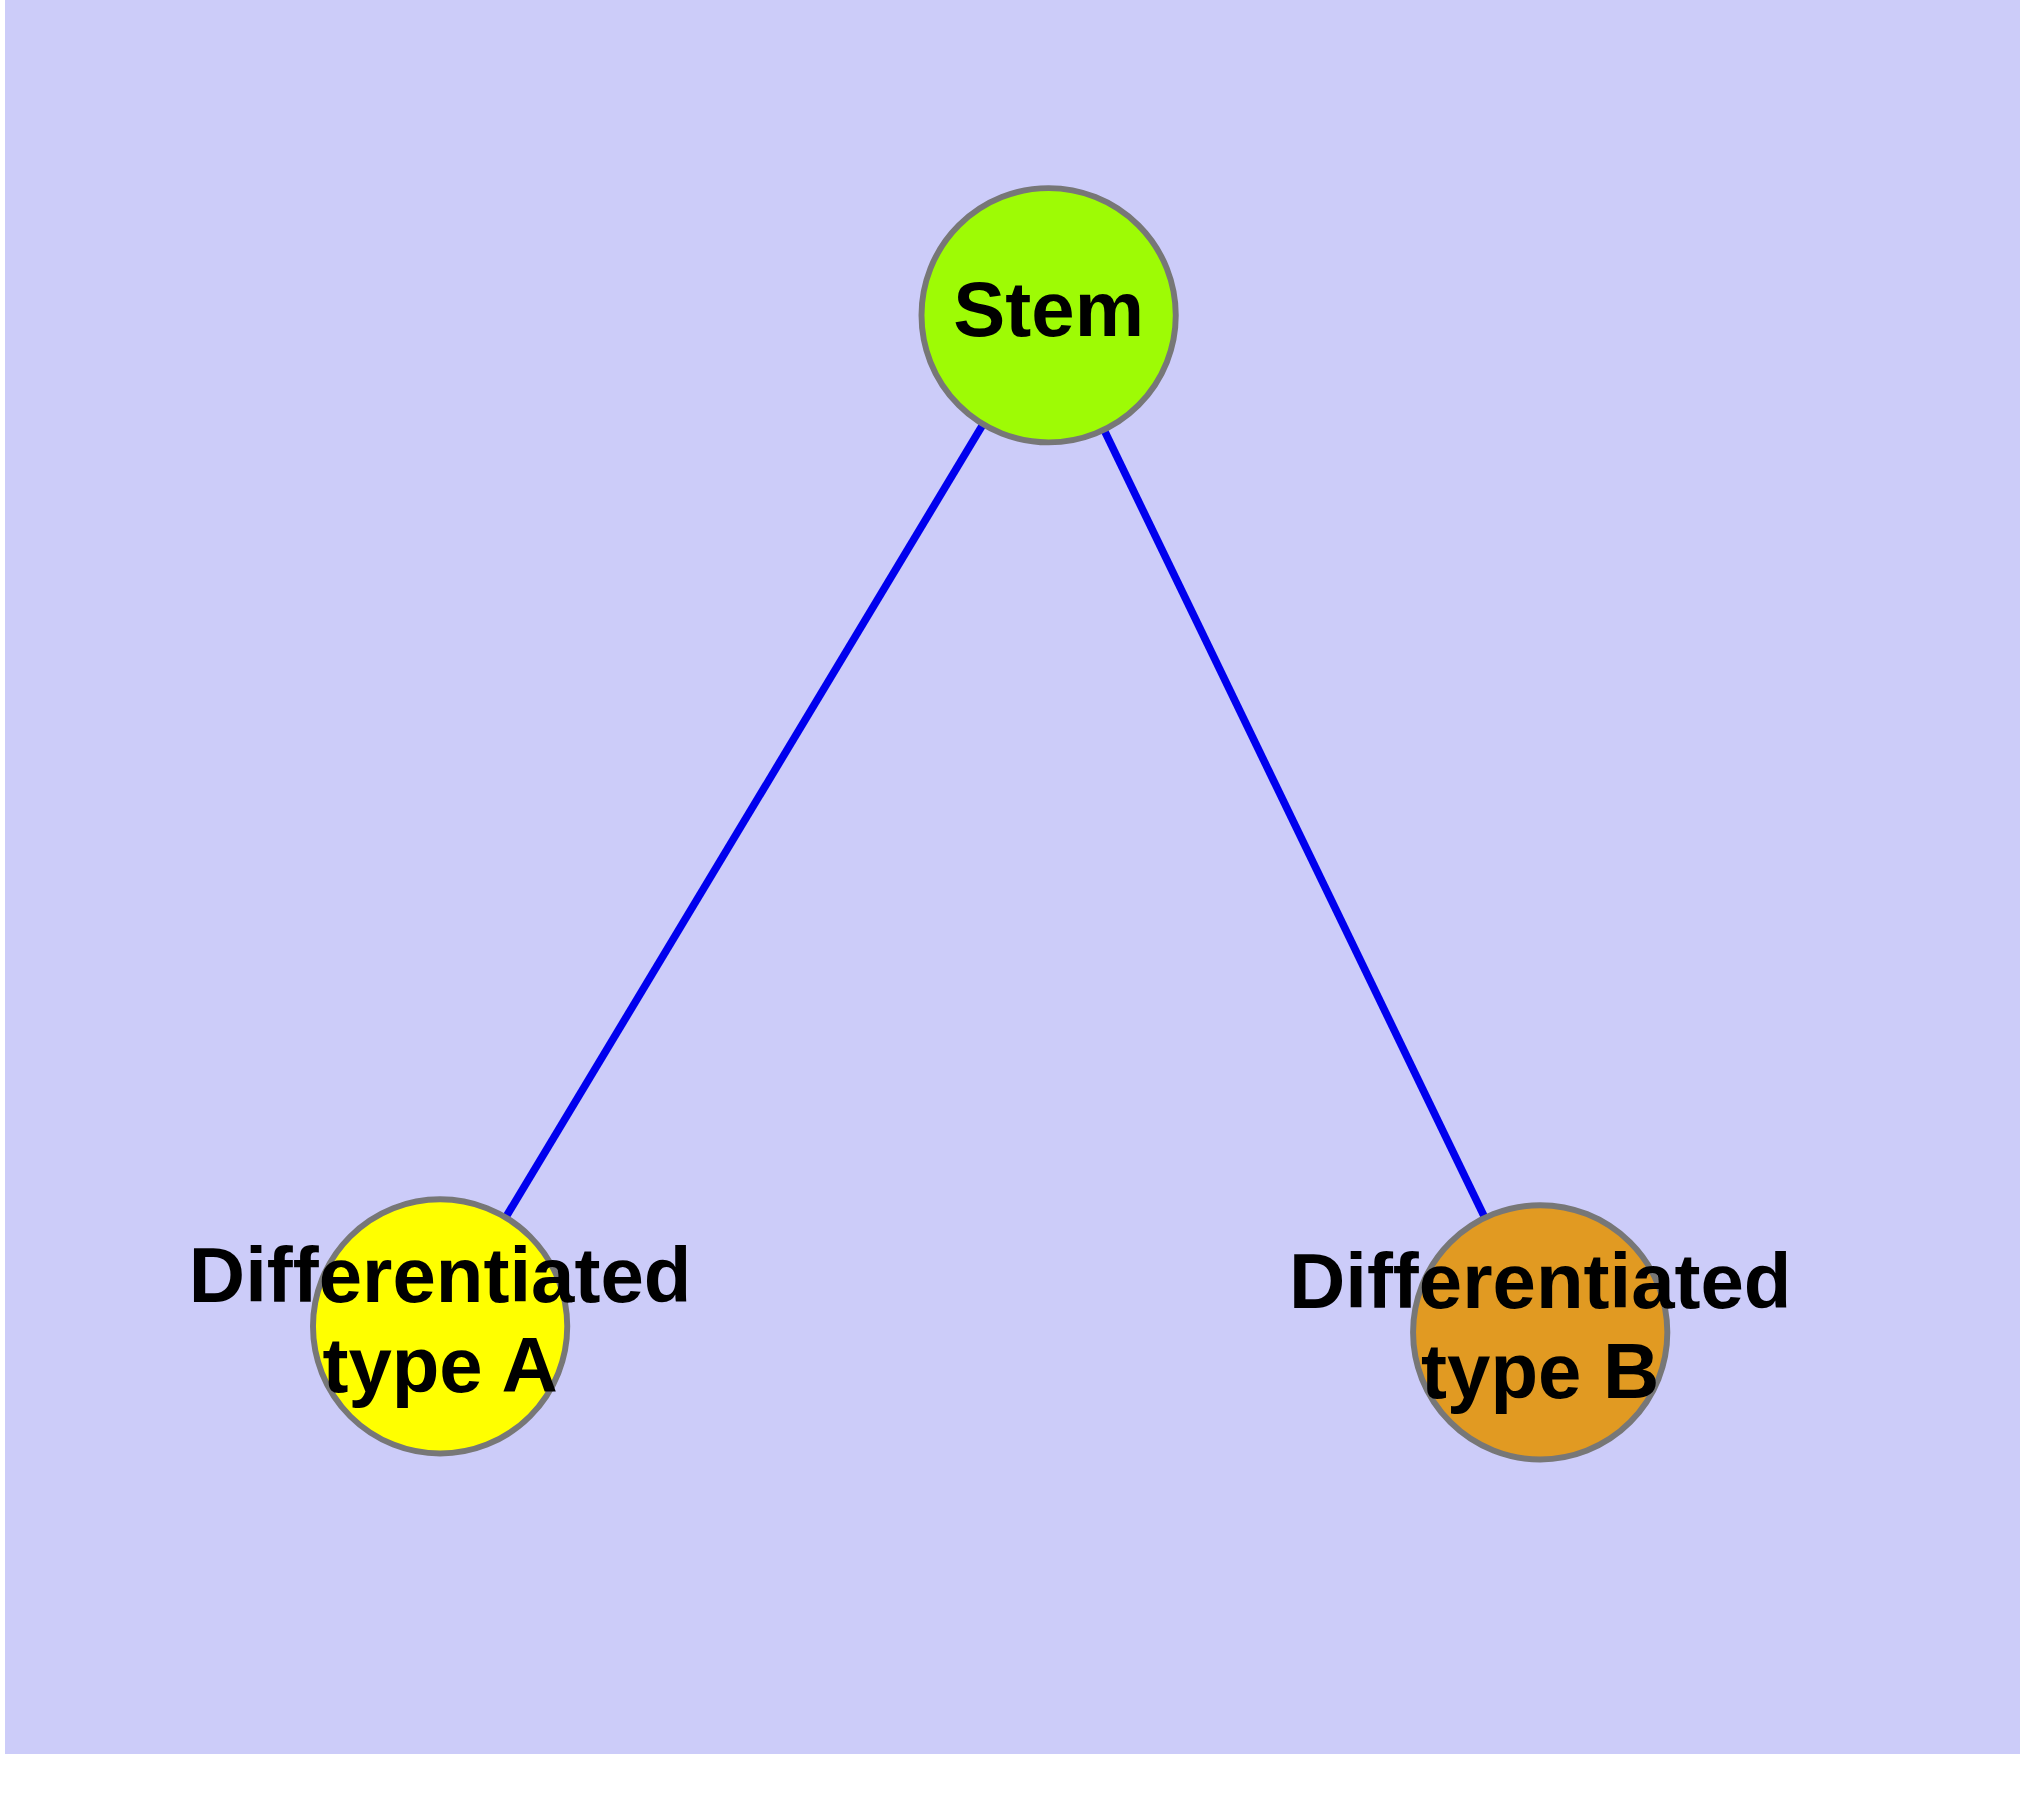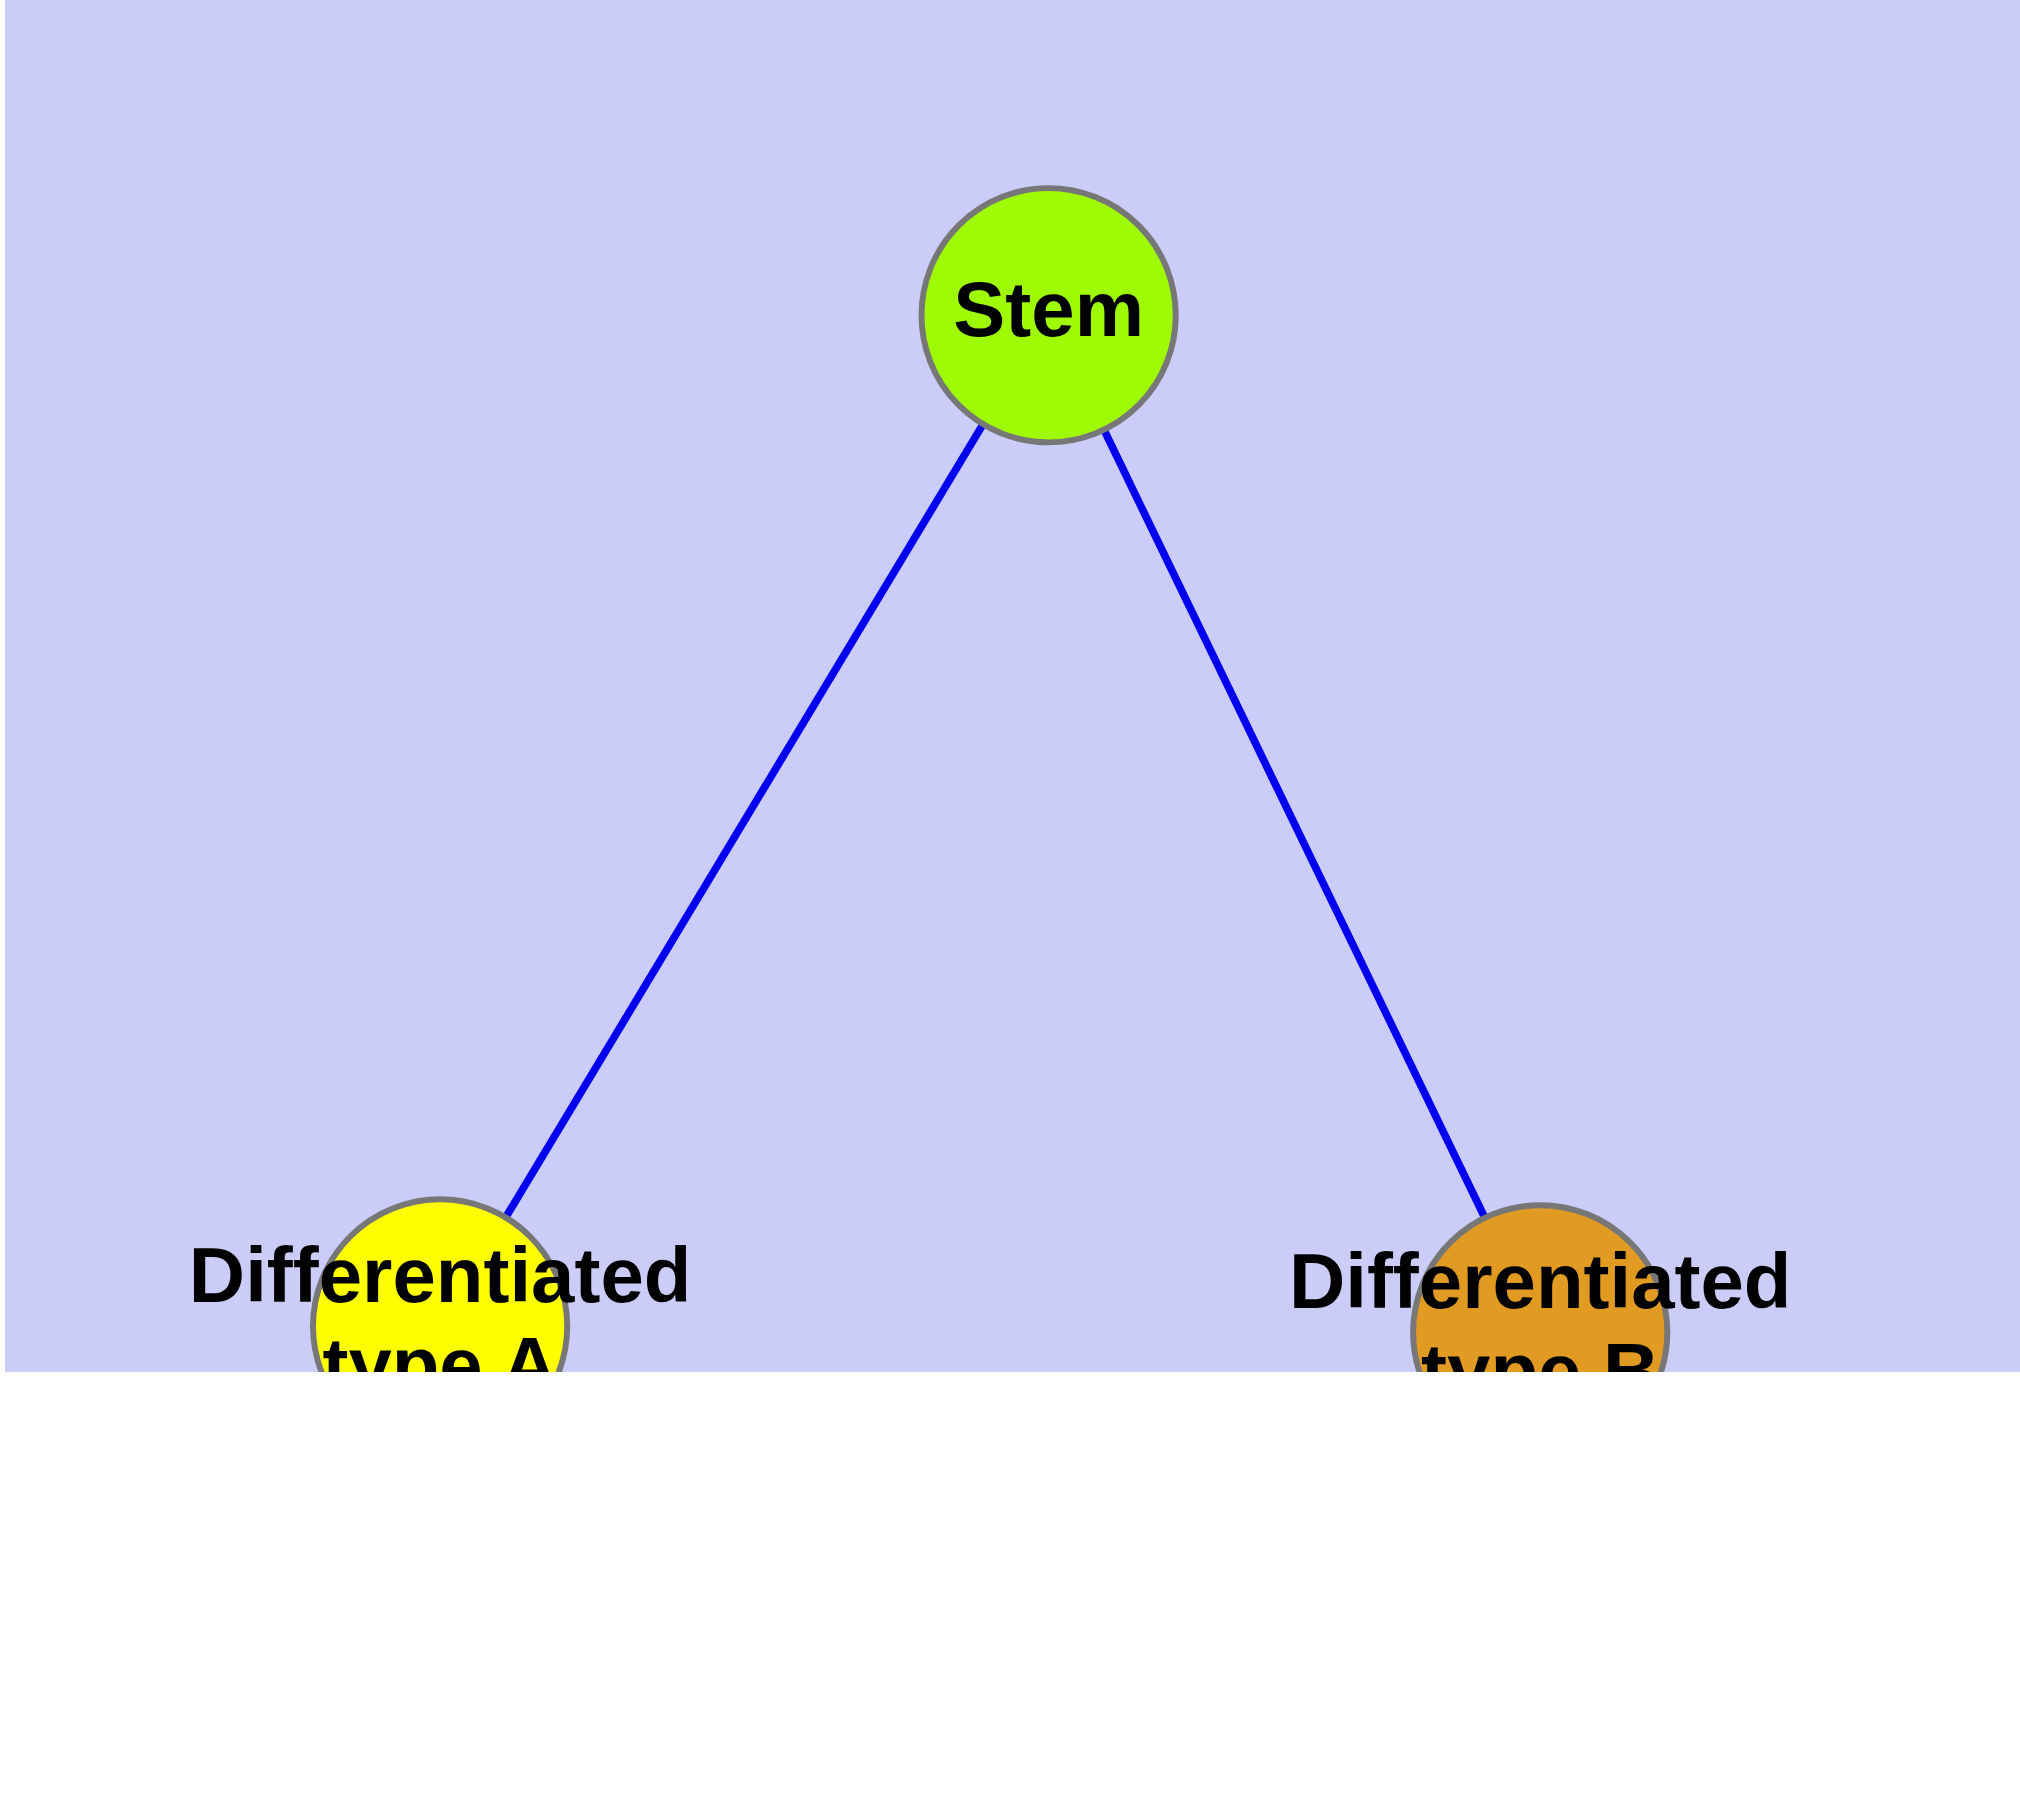--- a/index.html
+++ b/index.html
@@ -45,21 +45,21 @@
     font-weight: bold;
     font-size: 92px;
     fill: #000000;
     text-anchor: middle;
     dominant-baseline: middle;
   }
 </style>
 </head>
 <body>
 
-<div id="canvas" style="width: 2021px; height: 1372px; background: rgb(255, 255, 255);">
+<div id="canvas" style="width: 2021px; height: 1754px; background: rgb(255, 255, 255);">
 
   <div id="plot-area" style="background: rgb(204, 204, 249);"></div>
 
   <svg id="graph-svg" viewBox="0 0 2384 2138">
 
     <g>
       <line class="edge-line" x1="1237" y1="372" x2="519" y2="1565" stroke="#0000ee" stroke-width="9"></line>
       <line class="edge-line" x1="1237" y1="372" x2="1817" y2="1572" stroke="#0000ee" stroke-width="9"></line>
     </g>
 

